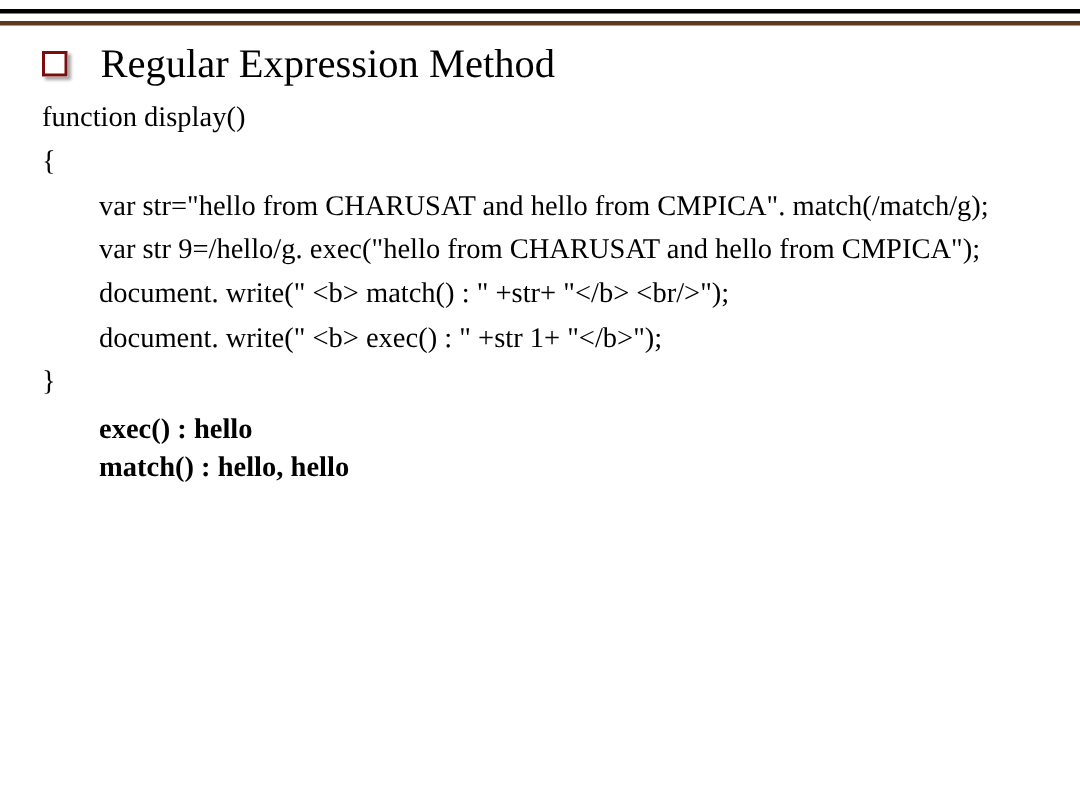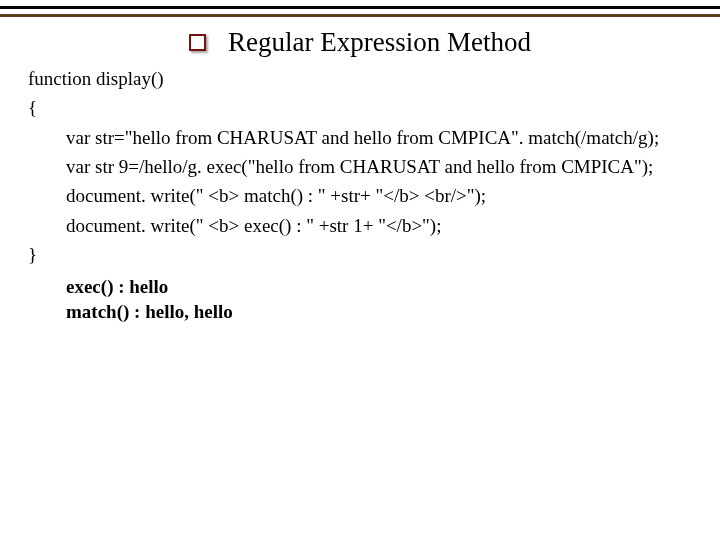--- a/index.html
+++ b/index.html
@@ -45,21 +45,20 @@
   .title-underline {
     height: 4px;
     background: #6b4a24;
     width: 660px;
   }
   .bullet-row {
     display: flex;
     align-items: center;
     margin-top: 18px;
     margin-bottom: 6px;
-    justify-content: center;
   }
   .bullet-box {
     width: 13px;
     height: 13px;
     border: 2px solid #7a0d0d;
     box-shadow: 2px 2px 2px rgba(0,0,0,0.35);
     margin-right: 22px;
     flex: none;
   }
   .bullet-text {

